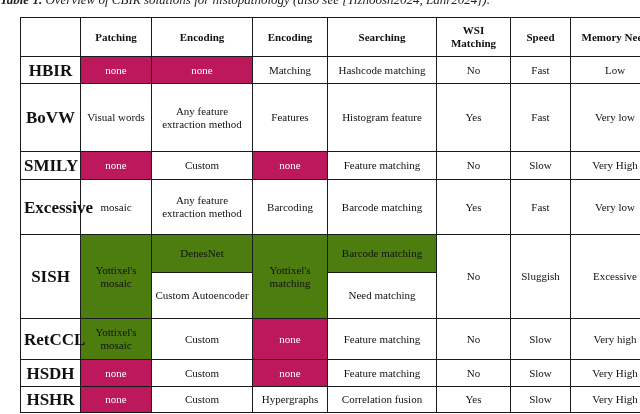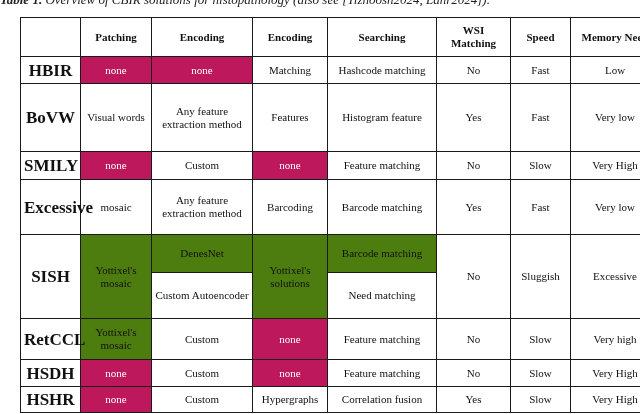--- a/index.html
+++ b/index.html
@@ -86,21 +86,21 @@
     <td>Barcode matching</td>
     <td>Yes</td>
     <td>Fast</td>
     <td>Very low</td>
   </tr>
 
   <tr style="height:38px">
     <td class="rowhead" rowspan="2">SISH</td>
     <td class="gray" rowspan="2">Yottixel's mosaic</td>
     <td class="gray">DenesNet</td>
-    <td class="gray" rowspan="2">Yottixel's solutions</td>
+    <td class="gray" rowspan="2">Yottixel's matching</td>
     <td class="gray">Barcode matching</td>
     <td rowspan="2">No</td>
     <td rowspan="2">Sluggish</td>
     <td rowspan="2">Excessive</td>
   </tr>
   <tr style="height:46px">
     <td>Custom Autoencoder</td>
     <td>Need matching</td>
   </tr>
 

